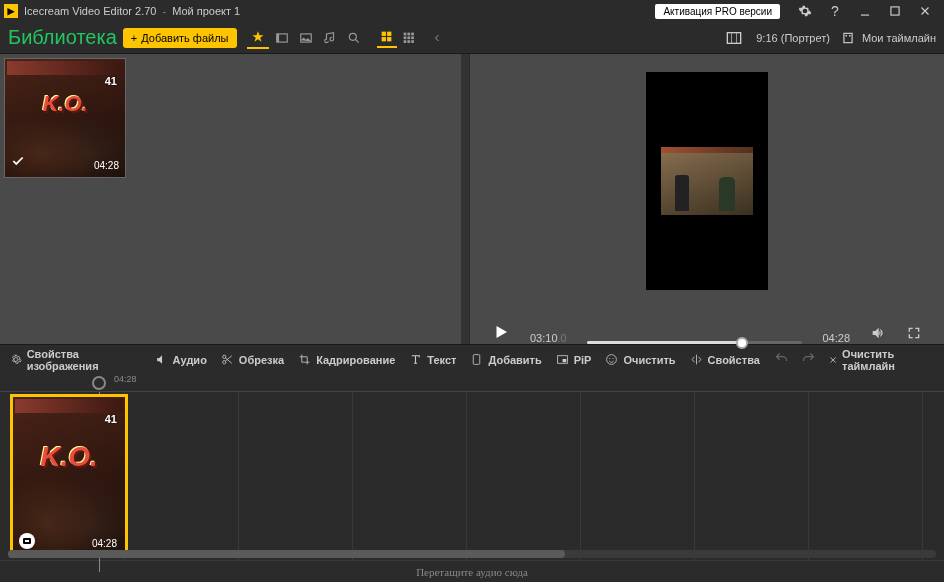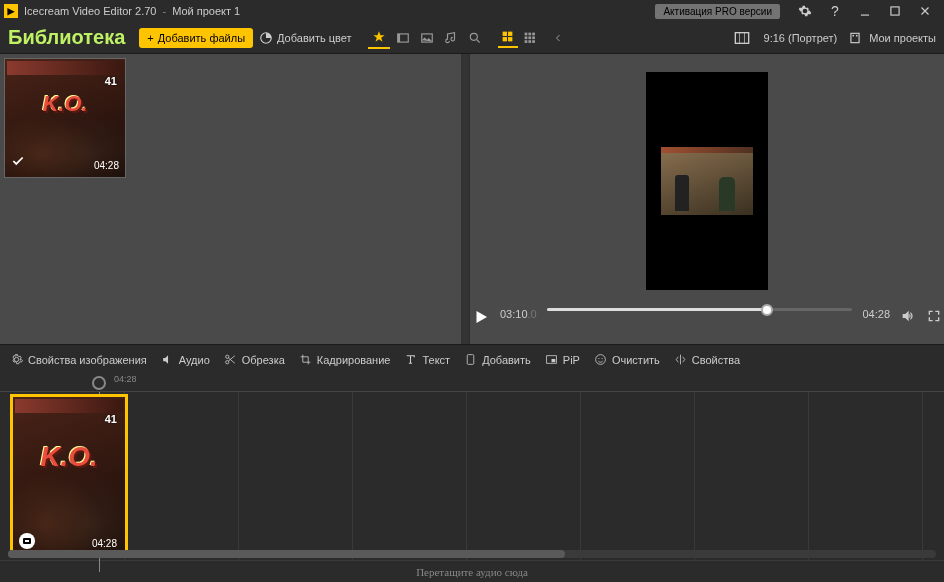--- a/index.html
+++ b/index.html
@@ -3,27 +3,27 @@
 <meta charset="utf-8">
 <style>
 * { margin: 0; padding: 0; box-sizing: border-box; font-family: "Segoe UI", Arial, sans-serif; }
 body { background: #2b2b2b; color: #ccc; font-size: 12px; width: 944px; height: 582px; overflow: hidden; display: flex; flex-direction: column; }
 
 
 .titlebar { height: 22px; background: #2b2b2b; display: flex; align-items: center; padding: 0 4px; }
 .app-icon { width: 14px; height: 14px; background: #ffc400; margin-right: 6px; display:flex; align-items:center; justify-content:center; font-size:9px; color:#000; font-weight:bold;}
 .title-text { font-size: 11px; color: #ccc; }
 .title-spacer { flex: 1; }
-.activate-btn { background: #737373; color: #000; font-size: 10px; padding: 2px 8px; border-radius: 2px; margin-right: 10px; cursor:pointer;}
+.activate-btn { background: #ffffff; color: #000; font-size: 10px; padding: 2px 8px; border-radius: 2px; margin-right: 10px; cursor:pointer;}
 .title-icon { width: 30px; height: 22px; display: flex; align-items: center; justify-content: center; color: #ccc; cursor:pointer; }
 .title-icon svg { width: 14px; height: 14px; }
 
 
 .toolbar { height: 32px; background: #2b2b2b; display: flex; align-items: center; padding: 0 8px; border-bottom: 1px solid #1a1a1a;}
-.lib-title { font-size: 20px; color: #bef264; margin-right: 14px; font-weight: bold; }
+.lib-title { font-size: 20px; color: #22c55e; margin-right: 6px; }
 .btn-yellow { background: #ffc400; color: #000; font-size: 11px; padding: 4px 8px; border-radius: 3px; display:flex; align-items:center; gap:4px; cursor:pointer;}
 .btn-ghost { color: #ccc; font-size: 11px; padding: 4px 6px; display:flex; align-items:center; gap:4px; cursor:pointer;}
 .filter-icons { display:flex; gap:2px; margin-left:10px; align-items:center;}
 .filter-icon { width:22px; height:22px; display:flex; align-items:center; justify-content:center; cursor:pointer; color:#999;}
 .filter-icon.active { color:#ffc400; border-bottom:2px solid #ffc400;}
 .view-icons { display:flex; gap:2px; margin-left:12px;}
 .view-icon { width:20px; height:20px; display:flex; align-items:center; justify-content:center; cursor:pointer; color:#999;}
 .view-icon.active { color:#ffc400; border-bottom:2px solid #ffc400;}
 .collapse-btn { width:24px; height:24px; display:flex; align-items:center; justify-content:center; color:#999; cursor:pointer; margin-left:6px;}
 .toolbar-right { display:flex; align-items:center; gap:10px; margin-left:auto;}
@@ -44,32 +44,32 @@
 .thumb-check { position:absolute; bottom:6px; left:6px; color:#fff;}
 .thumb-dur { position:absolute; bottom:6px; right:6px; color:#fff; font-size:10px;}
 
 .preview { flex:1; background:#4a4a4a; display:flex; flex-direction:column; border-left:1px solid #2b2b2b;}
 .preview-canvas { flex:1; display:flex; align-items:center; justify-content:center; }
 .video-frame { width:122px; height:218px; background:#000; display:flex; align-items:center; justify-content:center;}
 .video-inner { width:92px; height:68px; background:linear-gradient(160deg,#8a7050,#3a3020); position:relative;}
 .video-inner-top { position:absolute; top:0; left:0; right:0; height:6px; background:linear-gradient(90deg,#a05030,#503020);}
 .vfig1 { position:absolute; bottom:4px; left:14px; width:14px; height:36px; background:#222; border-radius:3px 3px 0 0;}
 .vfig2 { position:absolute; bottom:4px; right:18px; width:16px; height:34px; background:#2a3828; border-radius:5px 5px 0 0;}
-.player-controls { height:36px; display:flex; align-items:flex-start; padding:0 2px; gap:10px;}
+.player-controls { height:36px; display:flex; align-items:flex-end; padding:0 22px; gap:20px;}
 .play-btn { color:#fff; cursor:pointer;}
 .time-current { font-size:11px; color:#ccc;}
 .time-current .ms { color:#777;}
 .progress { flex:1; height:3px; background:#666; position:relative; border-radius:2px;}
 .progress-fill { position:absolute; left:0; top:0; bottom:0; width:72%; background:#ddd; border-radius:2px;}
 .progress-handle { position:absolute; left:72%; top:50%; transform:translate(-50%,-50%); width:12px; height:12px; background:#fff; border:2px solid #aaa; border-radius:50%;}
 .time-total { font-size:11px; color:#ccc;}
 .vol-icon, .fs-icon { color:#ccc; cursor:pointer;}
 
 
-.edit-toolbar { height:30px; background:#2b2b2b; display:flex; align-items:center; padding:0 10px; gap:14px; border-top:1px solid #1a1a1a; font-size:11px;}
+.edit-toolbar { height:30px; background:#2b2b2b; display:flex; align-items:center; padding:0 10px; gap:14px; border-top:1px solid #1a1a1a; font-size:11px;font-weight:bold;}
 .edit-tool { display:flex; align-items:center; gap:5px; color:#ccc; cursor:pointer;}
 .edit-tool svg { width:13px; height:13px;}
 .edit-toolbar-right { margin-left:auto; display:flex; align-items:center; gap:12px;}
 .undo-redo { color:#666; cursor:pointer;}
 .clear-timeline { display:flex; align-items:center; gap:4px; color:#ccc; cursor:pointer;}
 
 
 .timeline { background:#2b2b2b; position:relative; height:208px;}
 .ruler { height:18px; position:relative; border-bottom:1px solid #444;}
 .ruler-tick { position:absolute; top:0; font-size:9px; color:#888;}
@@ -120,27 +120,20 @@
       </svg>
     </div>
 </div>
 
 <div class="toolbar">
   <div class="lib-title">Библиотека</div>
   <div class="btn-yellow">
     <span>+</span>
     <span>Добавить файлы</span>
   </div>
-  <div class="btn-ghost">
-    <svg width="14" height="14" viewBox="0 0 24 24">
-        <circle cx="12" cy="12" r="9" fill="none" stroke="currentColor" stroke-width="2"></circle>
-        <path d="M12 3a9 9 0 019 9h-9z"></path>
-      </svg>
-    <span>Добавить цвет</span>
-  </div>
   <div class="filter-icons">
     <div class="filter-icon active">
         <svg width="14" height="14" viewBox="0 0 24 24">
           <path d="M12 2l2.5 7h7l-5.7 4.3 2.2 7L12 16l-6 4.3 2.2-7L2.5 9h7z"></path>
         </svg>
       </div>
     <div class="filter-icon">
         <svg width="14" height="14" viewBox="0 0 24 24">
           <rect x="3" y="5" width="18" height="14" fill="none" stroke="currentColor" stroke-width="2"></rect>
           <rect x="3" y="5" width="4" height="14" fill="currentColor"></rect>
@@ -200,21 +193,21 @@
           <rect x="8" y="2" width="8" height="16" fill="none" stroke="currentColor" stroke-width="1"></rect>
         </svg>
       <span>9:16 (Портрет)</span>
     </div>
     <div class="projects-btn">
       <svg width="16" height="14" viewBox="0 0 24 24">
           <rect x="5" y="4" width="14" height="16" fill="none" stroke="currentColor" stroke-width="2"></rect>
           <circle cx="9" cy="8" r="1.5"></circle>
           <circle cx="15" cy="8" r="1.5"></circle>
         </svg>
-      <span>Мои проекты</span>
+      <span>Мои таймлайн</span>
     </div>
   </div>
 </div>
 
 <div class="main">
   <div class="library">
     <div class="thumb">
       <div class="thumb-img">
         <div class="game-overlay"></div>
         <div class="game-score">41</div>
@@ -313,20 +306,34 @@
         <path d="M8 15a5 5 0 008 0" fill="none" stroke="currentColor" stroke-width="1.5"></path>
       </svg>
       <span>Очистить</span>
     </div>
   <div class="edit-tool">
       <svg viewBox="0 0 24 24">
         <path d="M12 3v18M8 7l-4 5 4 5M16 7l4 5-4 5" fill="none" stroke="currentColor" stroke-width="1.5"></path>
       </svg>
       <span>Свойства</span>
     </div>
+  <div class="edit-toolbar-right">
+    <div class="undo-redo"><svg width="15" height="15" viewBox="0 0 24 24">
+          <path d="M9 14L4 9l5-5M4 9h10a6 6 0 016 6v1" fill="none" stroke="currentColor" stroke-width="2"></path>
+        </svg></div>
+    <div class="undo-redo"><svg width="15" height="15" viewBox="0 0 24 24">
+          <path d="M15 14l5-5-5-5M20 9H10a6 6 0 00-6 6v1" fill="none" stroke="currentColor" stroke-width="2"></path>
+        </svg></div>
+    <div class="clear-timeline">
+      <svg width="12" height="12" viewBox="0 0 24 24">
+          <path d="M6 6l12 12M18 6L6 18" stroke="currentColor" stroke-width="2"></path>
+        </svg>
+      <span>Очистить таймлайн</span>
+    </div>
+  </div>
 </div>
 
 <div class="timeline">
   <div class="ruler">
     <div class="playhead"></div>
     <div class="ruler-tick" style="left:114px">04:28</div>
   </div>
   <div class="tracks">
     <div class="track-grid" style="left:124px"></div>
     <div class="track-grid" style="left:238px"></div>

